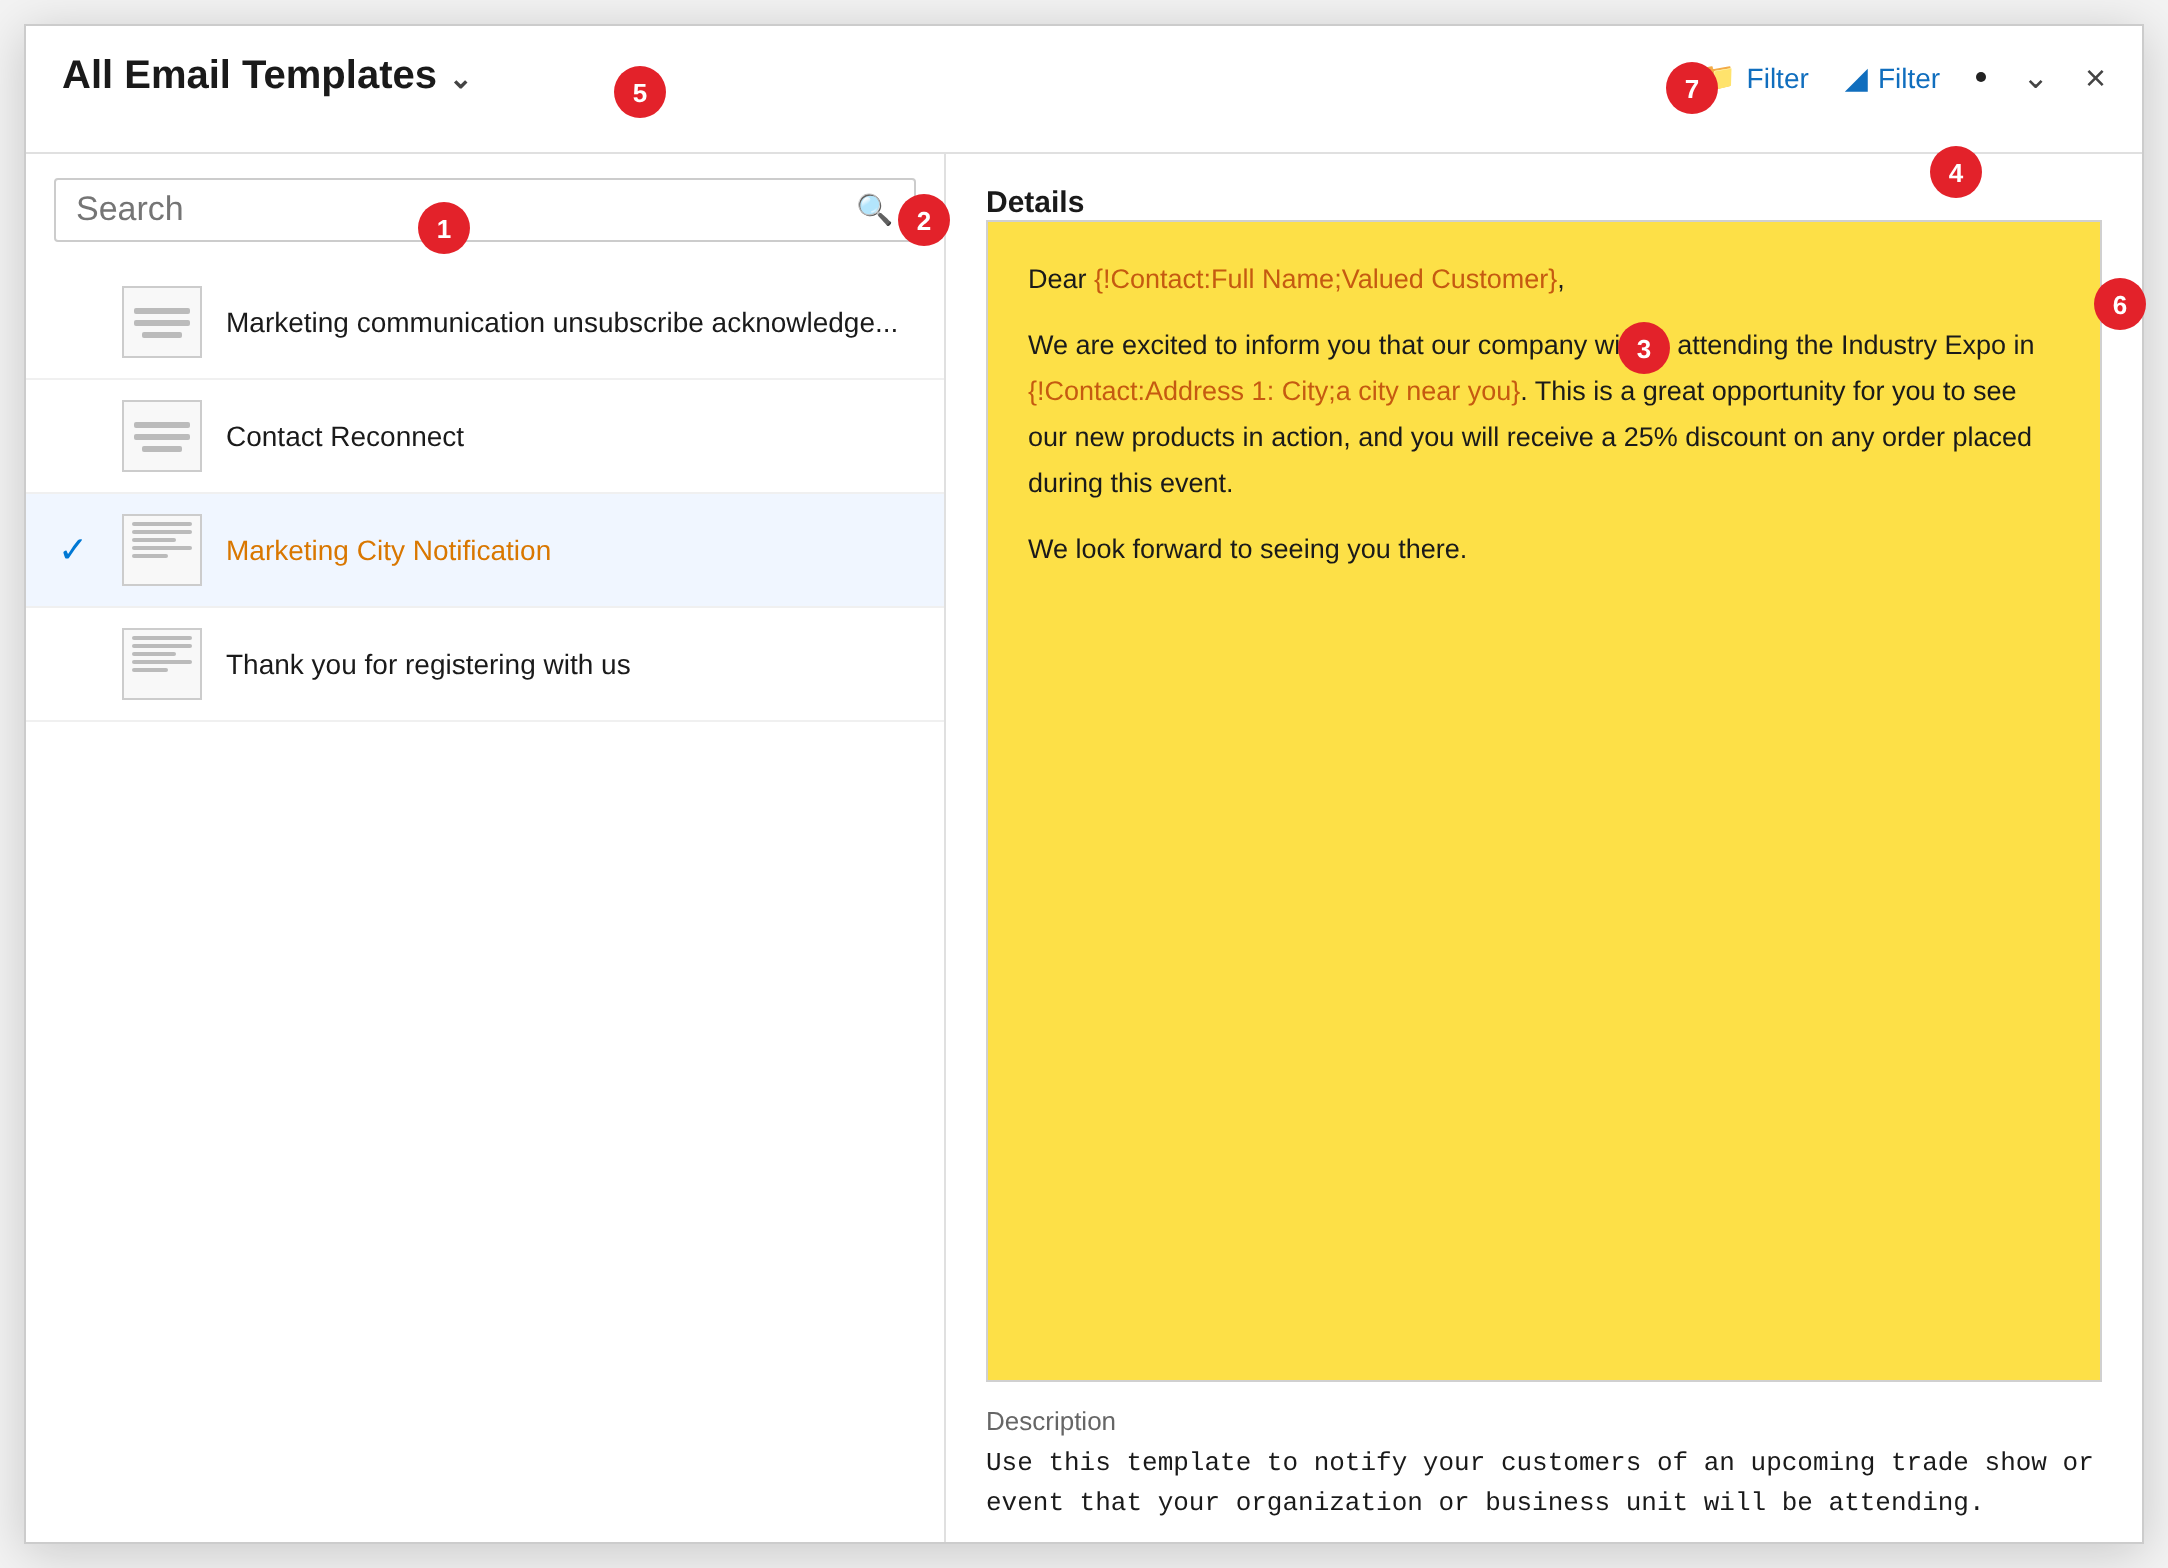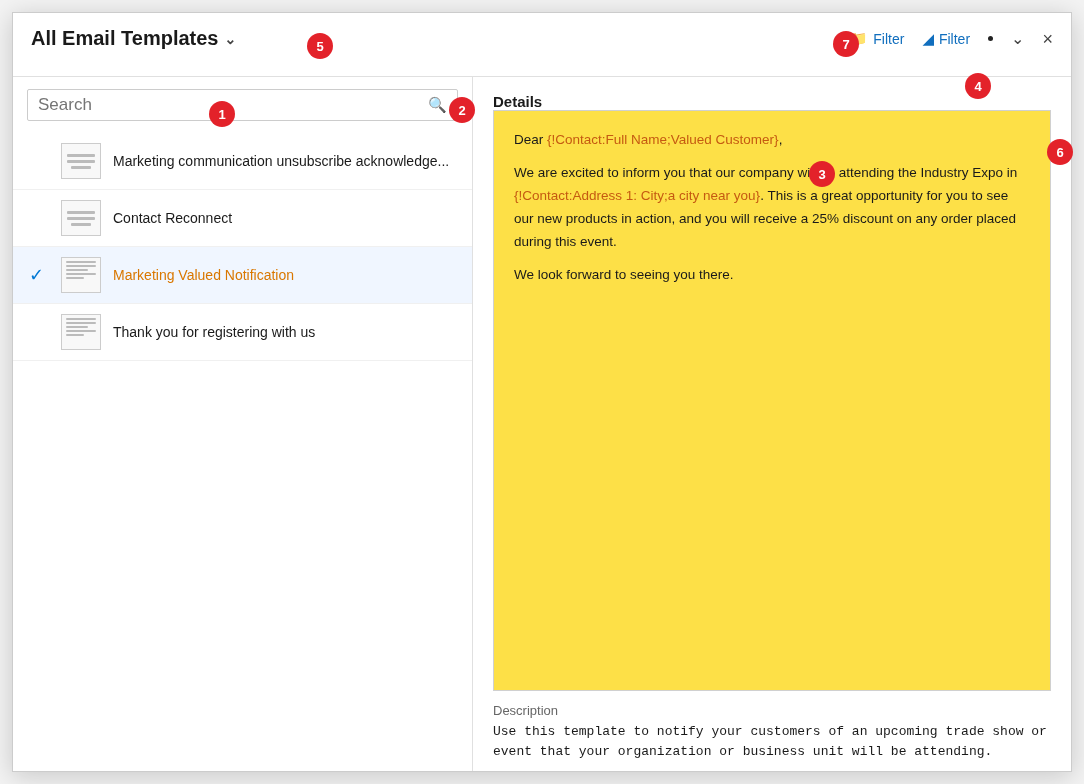--- a/index.html
+++ b/index.html
@@ -316,21 +316,21 @@
 
         <div class="template-item selected">
           <span class="check-icon">✓</span>
           <div class="template-thumb-alt">
             <div class="thumb-line-alt" style="width:30px;"></div>
             <div class="thumb-line-alt" style="width:30px;"></div>
             <div class="thumb-line-alt" style="width:22px;"></div>
             <div class="thumb-line-alt" style="width:30px;"></div>
             <div class="thumb-line-alt" style="width:18px;"></div>
           </div>
-          <span class="template-name">Marketing Valued Notification</span>
+          <span class="template-name">Marketing City Notification</span>
         </div>
 
         <div class="template-item">
           <span class="check-icon" style="width:20px;"></span>
           <div class="template-thumb-alt">
             <div class="thumb-line-alt" style="width:30px;"></div>
             <div class="thumb-line-alt" style="width:30px;"></div>
             <div class="thumb-line-alt" style="width:22px;"></div>
             <div class="thumb-line-alt" style="width:30px;"></div>
             <div class="thumb-line-alt" style="width:18px;"></div>

